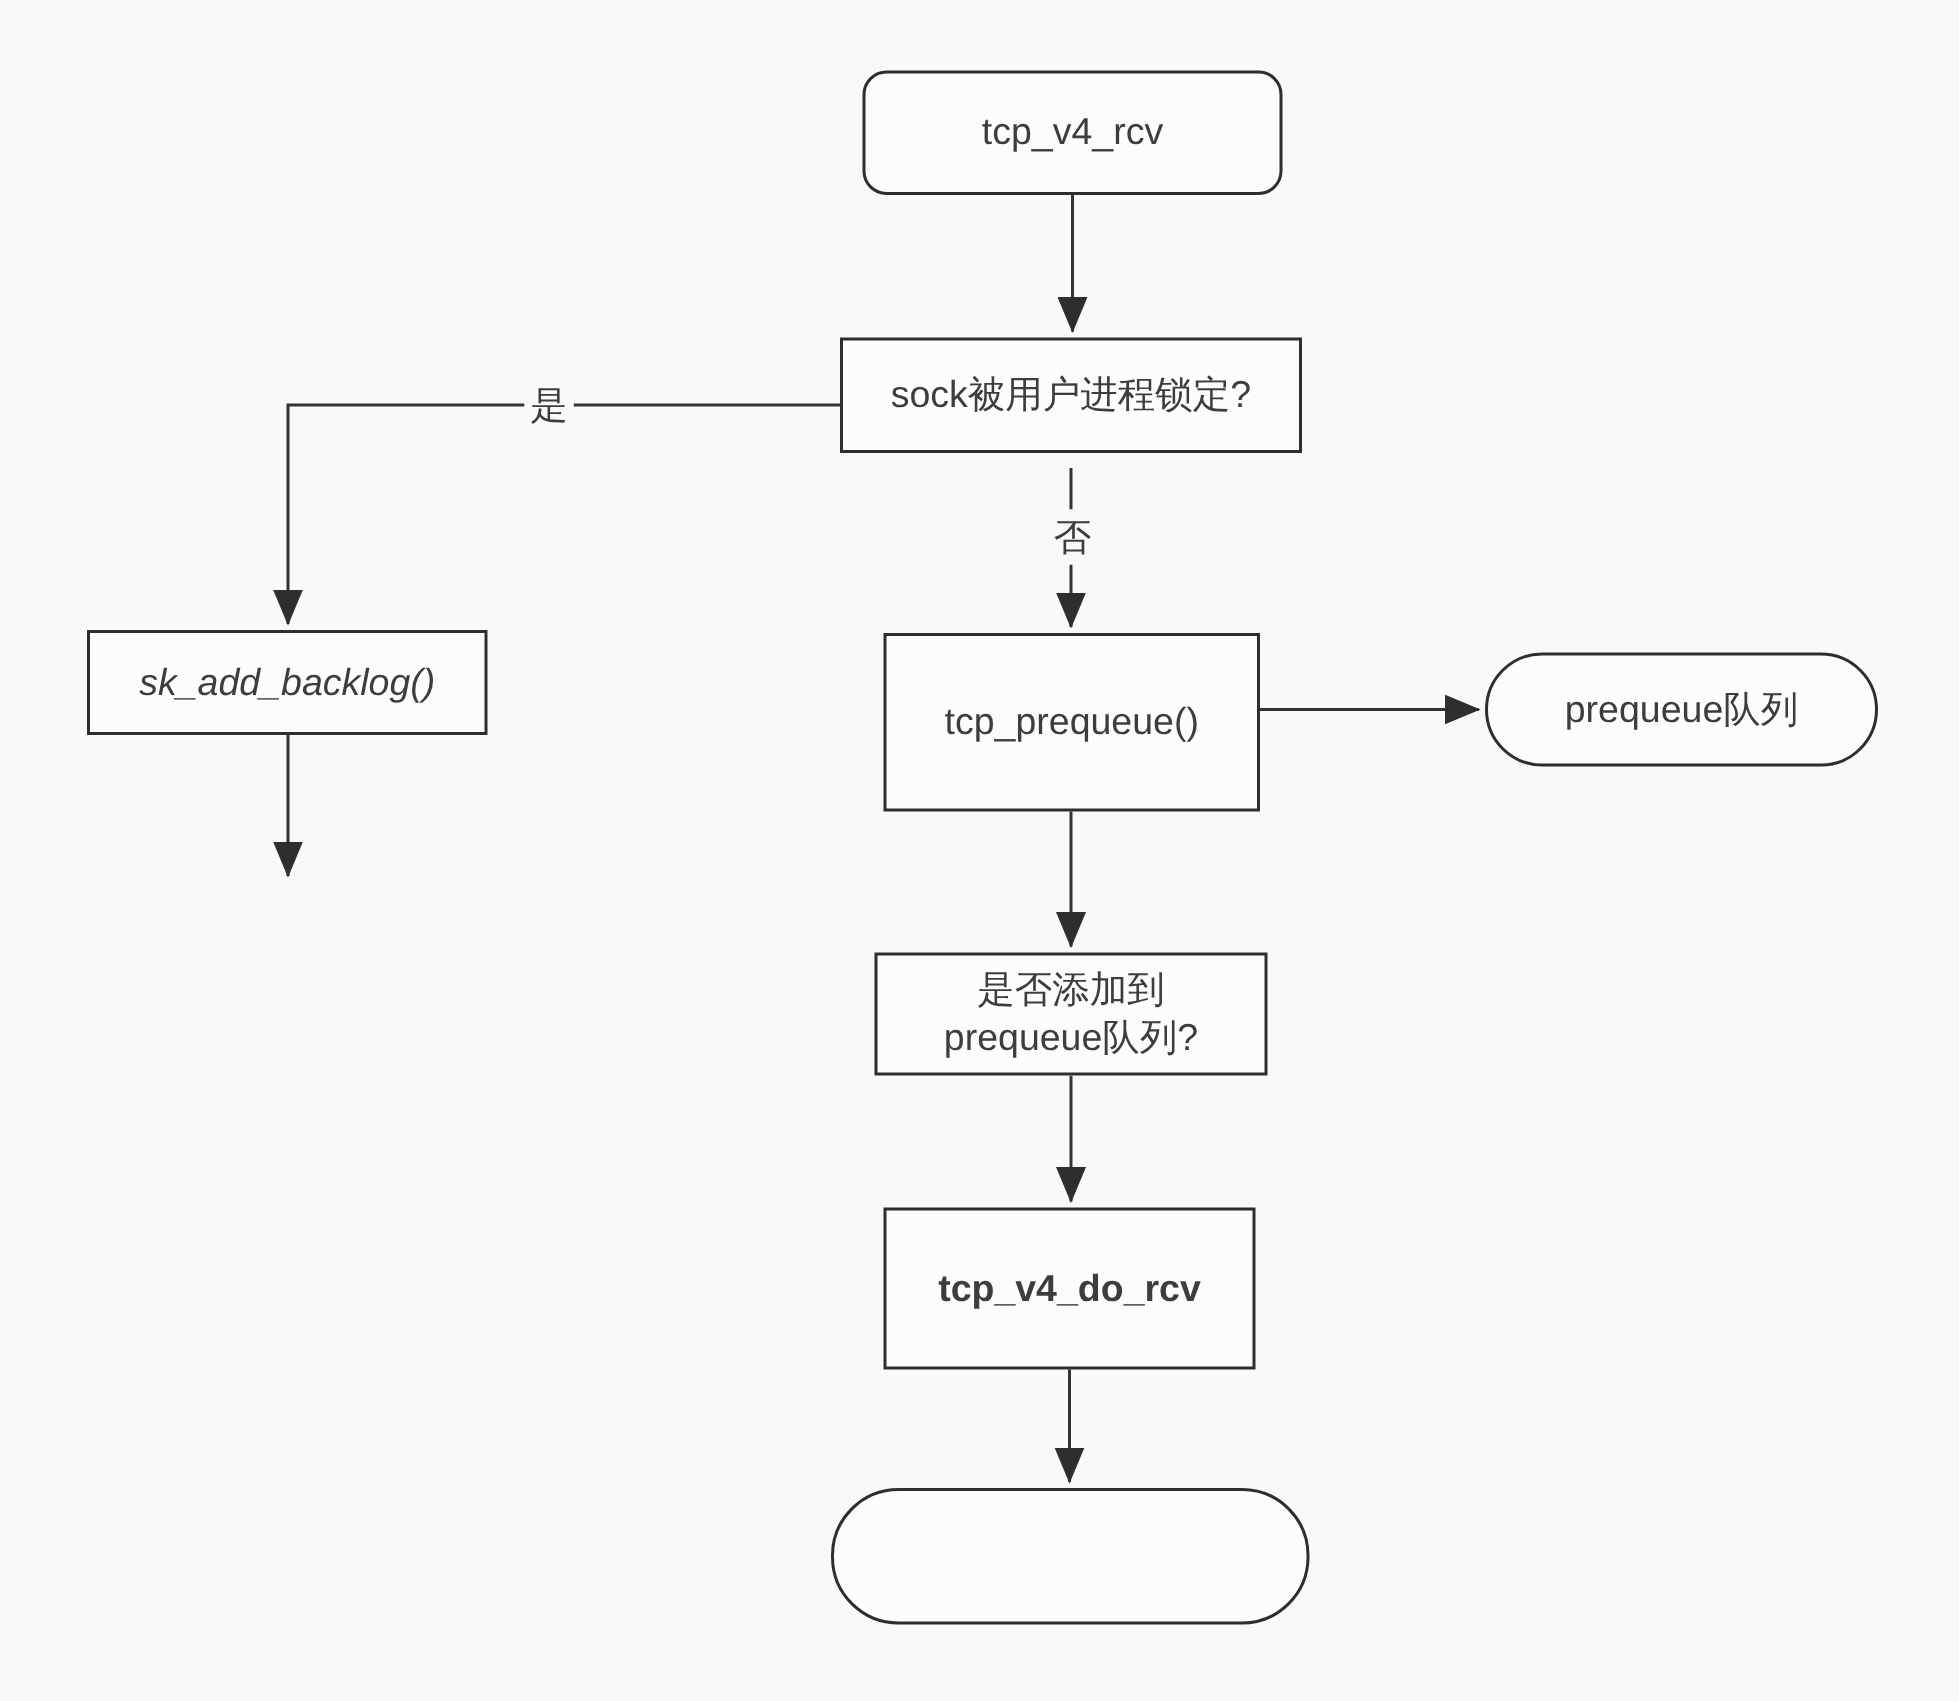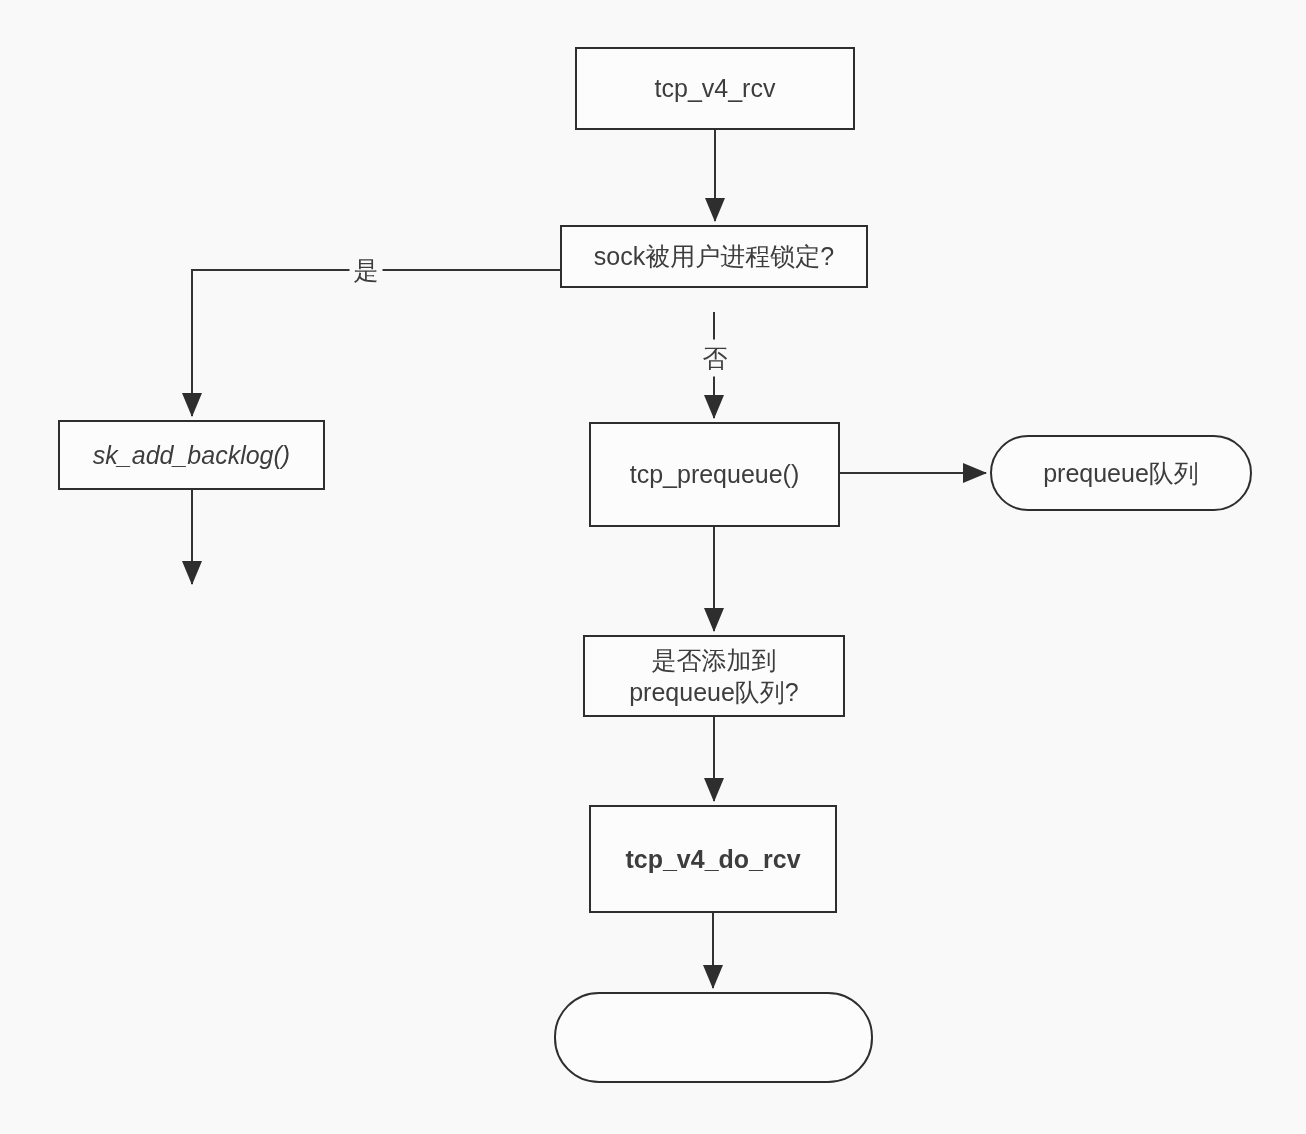--- a/index.html
+++ b/index.html
@@ -64,38 +64,38 @@
       <polyline points="560,270 192,270 192,416" marker-end="url(#arrow)"></polyline>
       <line x1="714" y1="312" x2="714" y2="418" marker-end="url(#arrow)"></line>
       <line x1="192" y1="490" x2="192" y2="584" marker-end="url(#arrow)"></line>
       <line x1="840" y1="473" x2="986" y2="473" marker-end="url(#arrow)"></line>
       <line x1="714" y1="525" x2="714" y2="631" marker-end="url(#arrow)"></line>
       <line x1="714" y1="717" x2="714" y2="801" marker-end="url(#arrow)"></line>
       <line x1="713" y1="889" x2="713" y2="988" marker-end="url(#arrow)"></line>
     </g>
   </svg>
 
-  <div class="node rect" style="left:575px; top:47px; width:280px; height:83px;">
+  <div class="node rect" style="left:575px; top:47px; width:280px; height:83px;border-radius:16px;">
     <span>tcp_v4_rcv</span>
   </div>
 
-  <div class="node rect" style="left:560px; top:225px; width:308px; height:63px;">
+  <div class="node rect" style="left:560px; top:225px; width:308px; height:77px;">
     <span>sock被用户进程锁定?</span>
   </div>
 
   <div class="edge-label" style="left:366px; top:270px;">是</div>
 
   <div class="edge-label" style="left:715px; top:358px;">否</div>
 
   <div class="node rect" style="left:58px; top:420px; width:267px; height:70px;font-style:italic;">
     <span>sk_add_backlog()</span>
   </div>
 
 
-  <div class="node rect" style="left:589px; top:422px; width:251px; height:105px;">
+  <div class="node rect" style="left:589px; top:422px; width:251px; height:119px;">
     <span>tcp_prequeue()</span>
   </div>
 
   <div class="node stadium" style="left:990px; top:435px; width:262px; height:76px; border-radius:38px;">
     <span>prequeue队列</span>
   </div>
 
   <div class="node rect" style="left:583px; top:635px; width:262px; height:82px;">
     <span>
       <span style="display:block;">是否添加到</span>

